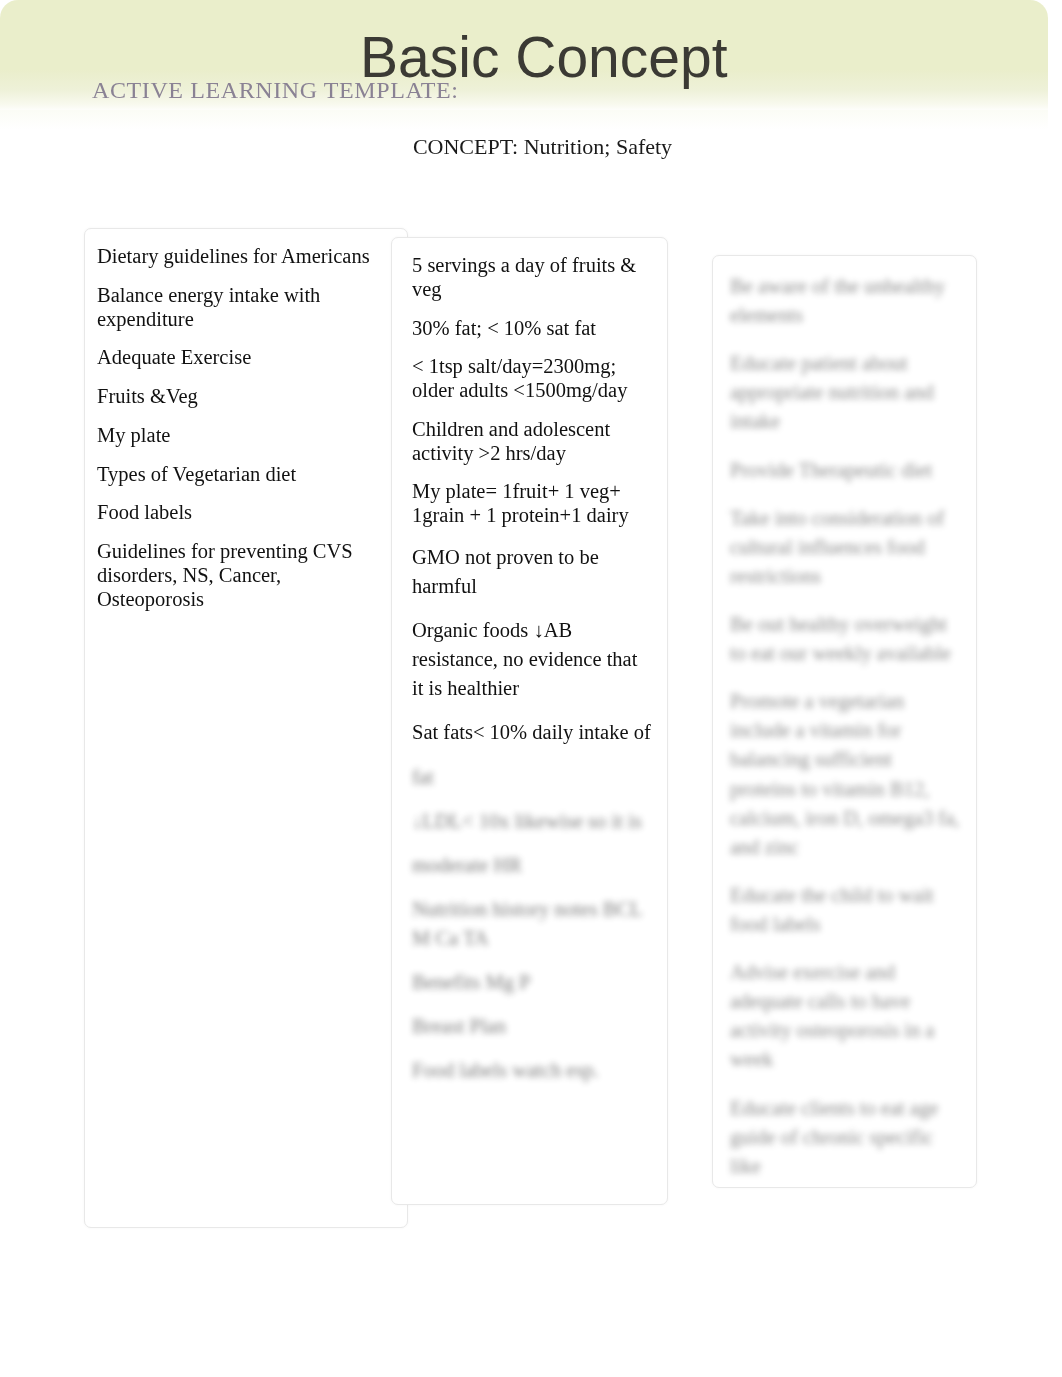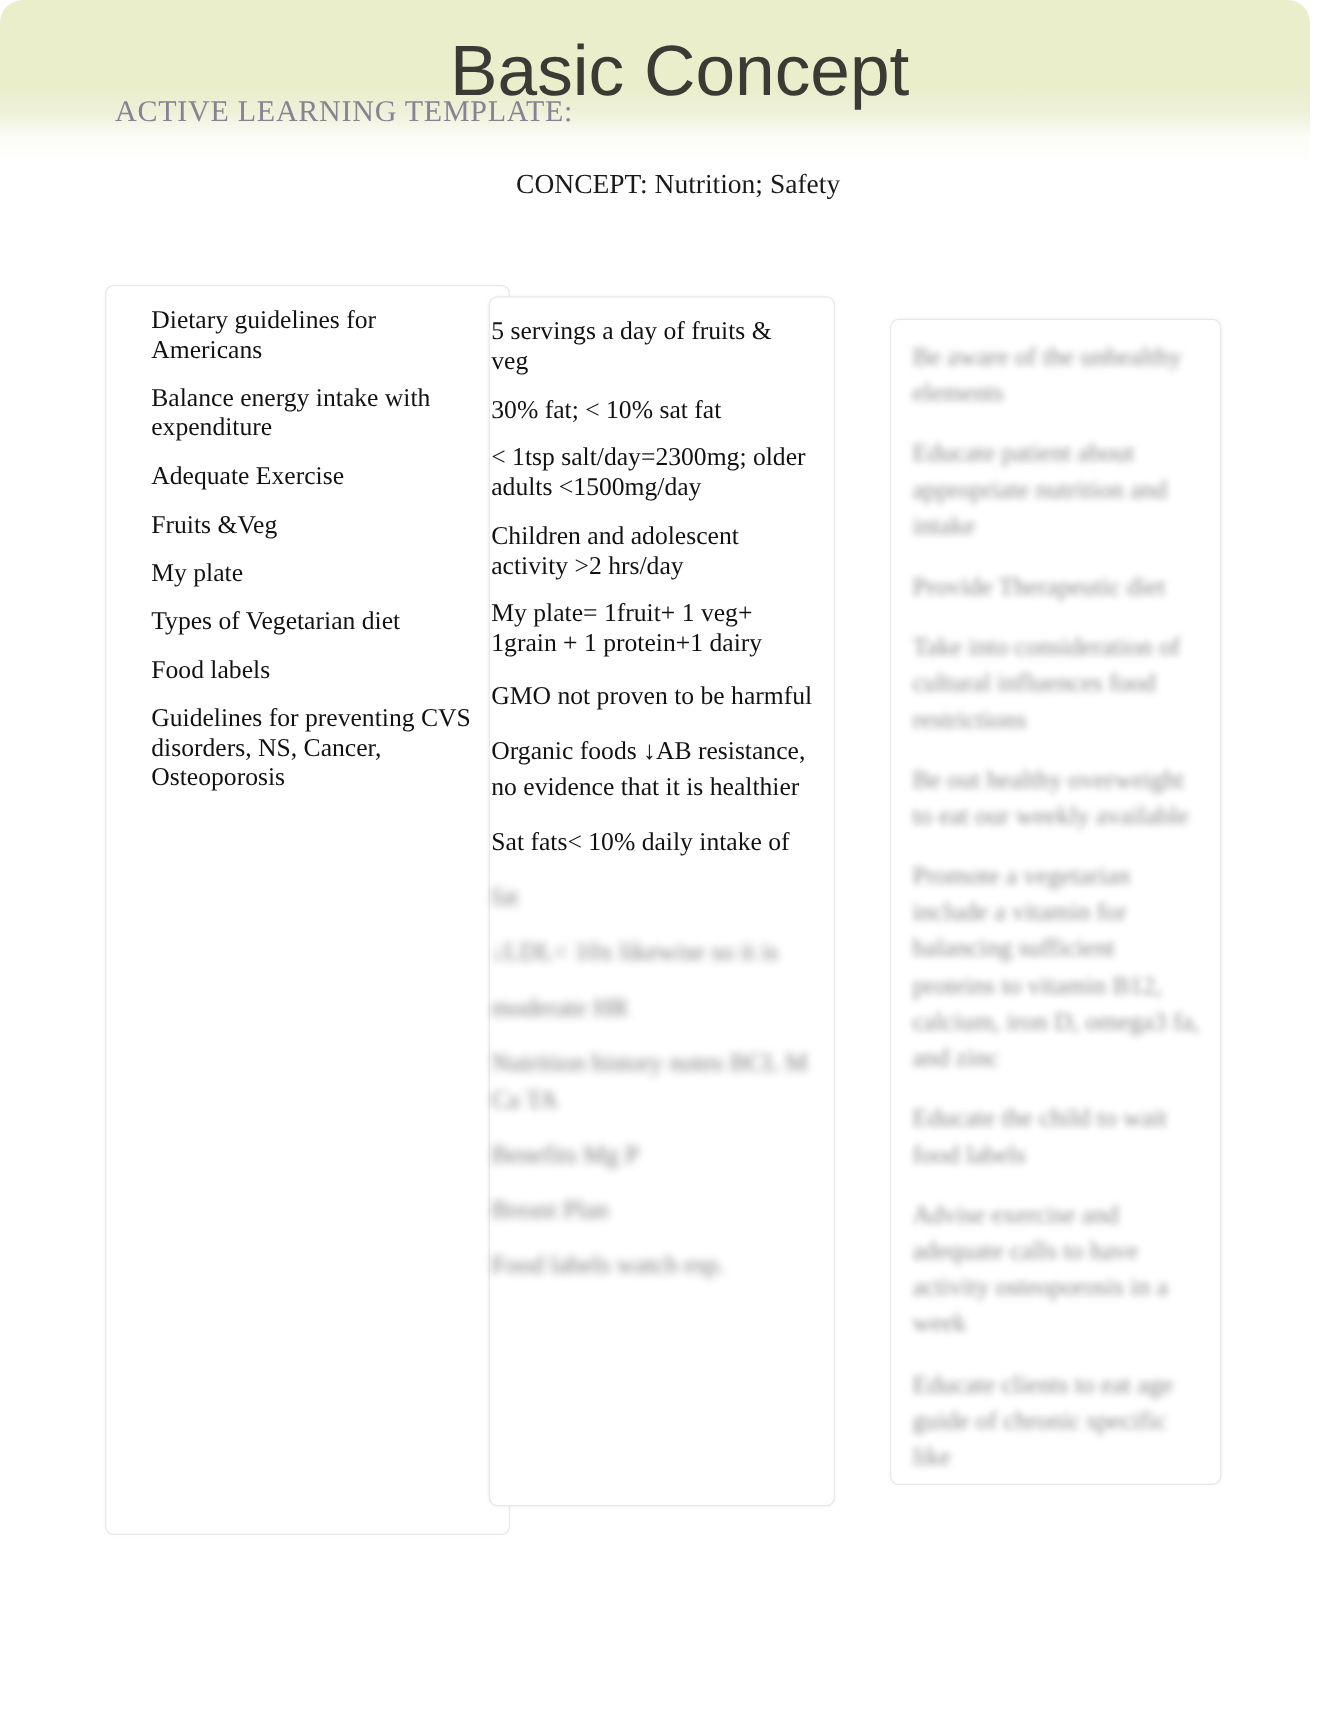--- a/index.html
+++ b/index.html
@@ -78,29 +78,29 @@
     border-radius: 7px;
     box-shadow: 0 0 3px rgba(0,0,0,0.045);
     overflow: visible;
   }
 
   #box-left {
     left: 84px;
     top: 228px;
     width: 324px;
     height: 1000px;
-    padding: 16px 18px 10px 36px;
+    padding: 16px 18px 10px 12px;
   }
 
   #box-middle {
     left: 391px;
     top: 237px;
     width: 277px;
     height: 968px;
-    padding: 16px 16px 10px 1px;
+    padding: 16px 16px 10px 20px;
   }
 
   #box-right {
     left: 712px;
     top: 255px;
     width: 265px;
     height: 933px;
     padding: 16px 16px 10px 17px;
   }
 

